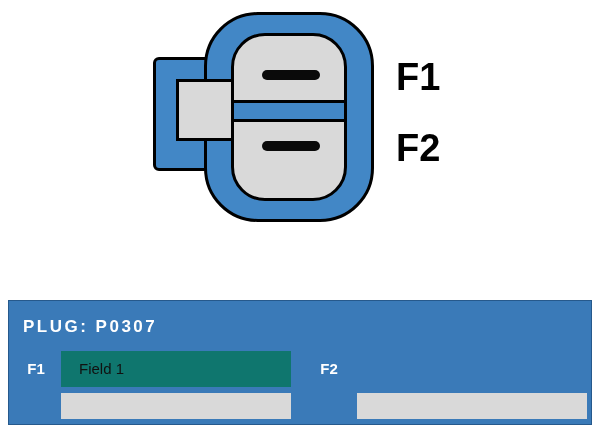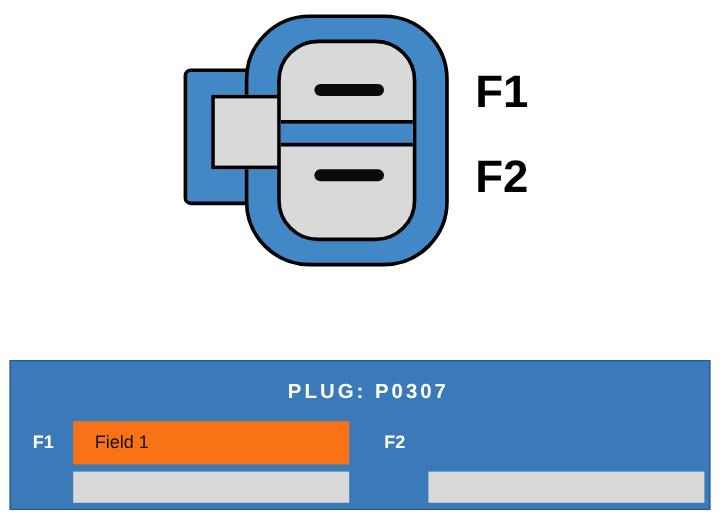--- a/index.html
+++ b/index.html
@@ -97,40 +97,39 @@
     background: #3a7ab8;
     border: 1px solid #26598c;
     box-sizing: border-box;
   }
   .plug-table-title {
     color: #ffffff;
     font-weight: bold;
     font-size: 17px;
     letter-spacing: 2.5px;
     padding: 16px 0 14px 14px;
-    text-align: center;
   }
   .t-rows {
     padding: 0 4px 0 2px;
   }
   .t-row {
     display: grid;
     grid-template-columns: 50px 1fr 10px 56px 1fr;
   }
   .t-row.fields { height: 36px; margin-bottom: 6px; }
   .t-row.empty  { height: 26px; }
   .code-cell {
     color: #ffffff;
     font-weight: bold;
     font-size: 15px;
     text-align: center;
     line-height: 36px;
   }
   .field-cell {
-    background: #f97316;
+    background: #0f766e;
     color: #111;
     font-size: 15px;
     line-height: 36px;
     padding-left: 18px;
     box-sizing: border-box;
   }
   .empty-cell {
     background: #d9d9d9;
   }
   .col2 { grid-column: 2; }

